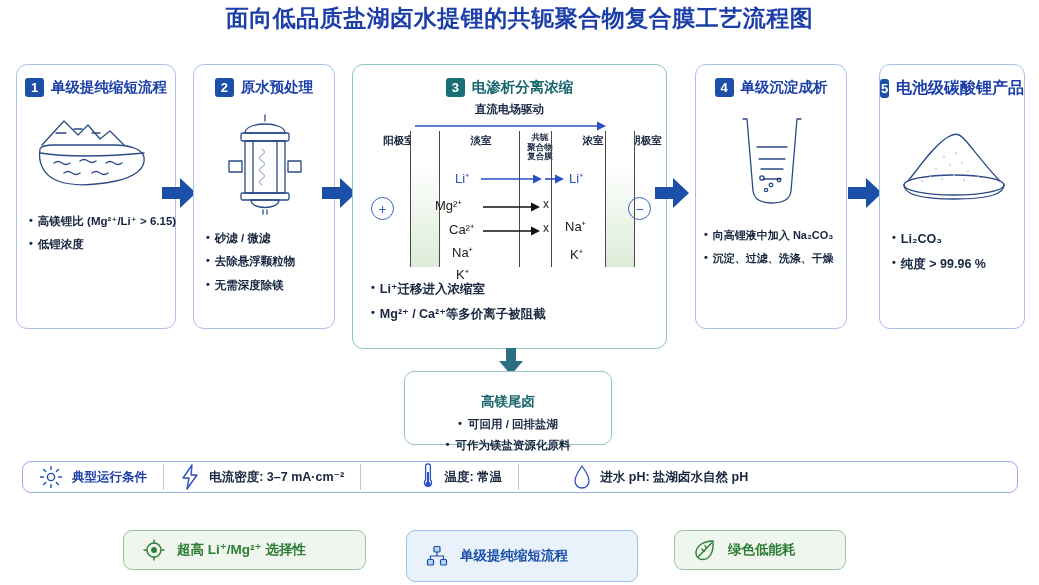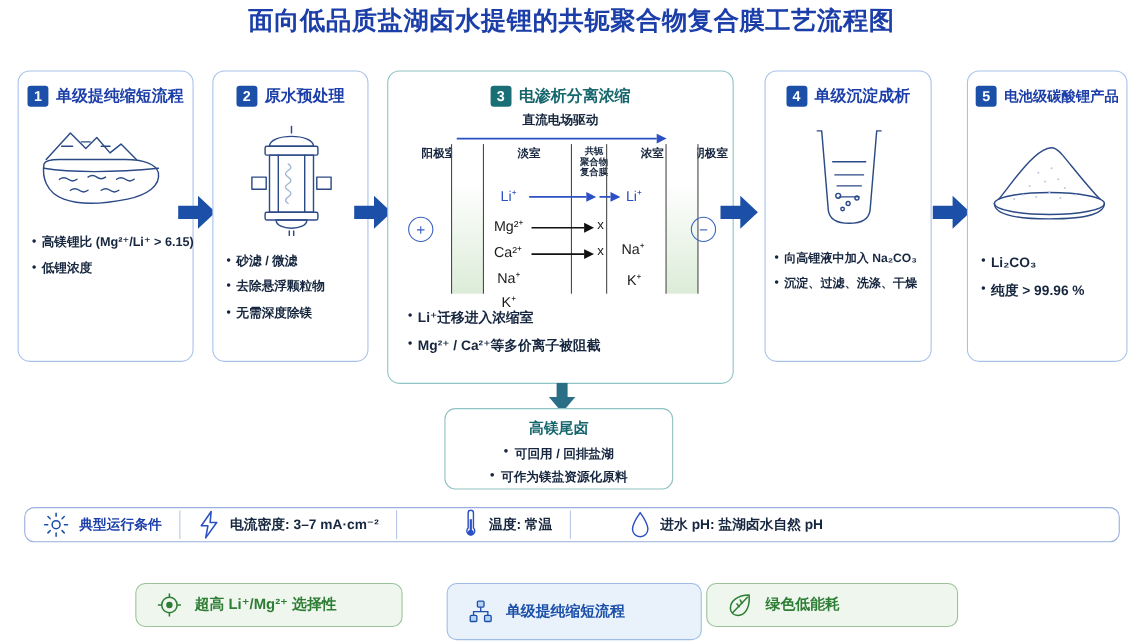--- a/index.html
+++ b/index.html
@@ -85,21 +85,21 @@
     font-size: 14px; line-height: 1;
   }
 
   
   .tail-box {
     position: absolute;
     border: 1.3px solid #8fc3c4; border-radius: 10px; background: #fff;
   }
   .tail-title {
     text-align: center; font-size: 13.5px; font-weight: bold;
-    color: #16666e; margin-top: 9px;
+    color: #16666e; margin-top: 21px;
   }
   .tail-bullet {
     display: flex; gap: 6px; font-size: 11.5px; font-weight: bold;
     color: #16263f; justify-content: center; margin-top: 6px;
   }
 
   
   .cond-bar {
     position: absolute;
     border: 1.3px solid #98aee0; border-radius: 9px; background: #fff;
@@ -237,21 +237,21 @@
     <div class="vline" style="left:86px;  top:66px; height:136px;"></div>
     <div class="vline" style="left:166px; top:66px; height:136px;"></div>
     <div class="vline" style="left:198px; top:66px; height:136px;"></div>
     <div class="vline" style="left:252px; top:66px; height:136px;"></div>
     <div class="vline" style="left:281px; top:66px; height:136px;"></div>
 
     <div class="pole" style="left:18px; top:132px;">+</div>
     <div class="pole" style="left:275px; top:132px;">−</div>
 
     <div class="ion blue" style="left:102px; top:104px;">Li⁺</div>
-    <div class="ion" style="left:96px; top:131px;">Mg²⁺</div>
+    <div class="ion" style="left:82px; top:131px;">Mg²⁺</div>
     <div class="ion" style="left:96px; top:155px;">Ca²⁺</div>
     <div class="ion" style="left:99px; top:178px;">Na⁺</div>
     <div class="ion" style="left:103px; top:200px;">K⁺</div>
 
     <div class="ion blue" style="left:216px; top:104px;">Li⁺</div>
     <div class="ion" style="left:212px; top:152px;">Na⁺</div>
     <div class="ion" style="left:217px; top:180px;">K⁺</div>
 
     <svg style="position:absolute; left:128px; top:108px;" width="84" height="12" viewBox="0 0 84 12">
       <path d="M0 6 L52 6" stroke="#2b4fc4" stroke-width="1.6"></path>
@@ -314,21 +314,21 @@
     </div>
   </div>
 
   <svg class="arrow" style="left:846px; top:176px;" width="38" height="34" viewBox="0 0 38 34">
     <path d="M2 11 L20 11 L20 2 L36 17 L20 32 L20 23 L2 23 Z" fill="#1b4fa8"></path>
   </svg>
 
   <div class="card" style="left:879px; top:64px; width:146px; height:265px;">
     <div class="card-head">
       <div class="num">5</div>
-      <div class="card-title" style="font-size:13px;">电池级碳酸锂产品</div>
+      <div class="card-title" style="font-size:16px;">电池级碳酸锂产品</div>
     </div>
 
     <svg style="position:absolute; left:16px; top:62px;" width="116" height="82" viewBox="0 0 116 82">
       <g fill="none" stroke="#2b4a86" stroke-width="1.3" stroke-linecap="round" stroke-linejoin="round">
         <path d="M12 54 C22 42 38 18 52 10 C60 5 64 7 70 14 C80 26 94 44 104 54"></path>
         <ellipse cx="58" cy="58" rx="50" ry="10"></ellipse>
         <path d="M8 58 C8 66 20 72 58 72 C96 72 108 66 108 58"></path>
       </g>
       <g fill="#b9c9de">
         <circle cx="48" cy="30" r="0.9"></circle>
@@ -436,21 +436,21 @@
         <rect x="2.5" y="15.5" width="6" height="5.5" rx="1"></rect>
         <rect x="15.5" y="15.5" width="6" height="5.5" rx="1"></rect>
       </g>
       <g fill="none" stroke="#1b4fa8" stroke-width="1.2">
         <path d="M12 8 L12 12 M5.5 15.5 L5.5 12 L18.5 12 L18.5 15.5"></path>
       </g>
     </svg>
     <span>单级提纯缩短流程</span>
   </div>
 
-  <div class="badge green" style="left:642px; top:530px; width:229px; height:40px;">
+  <div class="badge green" style="left:674px; top:530px; width:172px; height:40px;">
     <svg width="24" height="24" viewBox="0 0 24 24">
       <g fill="none" stroke="#2e7d34" stroke-width="1.4" stroke-linecap="round" stroke-linejoin="round">
         <path d="M20 3 C9 3 3 9 3 15 C3 19 6 21.5 10 21.5 C16 21.5 21 15 20 3 Z"></path>
         <path d="M18.5 5 L5 19"></path>
         <path d="M12 7.5 L13.5 10.5 M9 11 L11 13.5"></path>
       </g>
     </svg>
     <span>绿色低能耗</span>
   </div>
 

